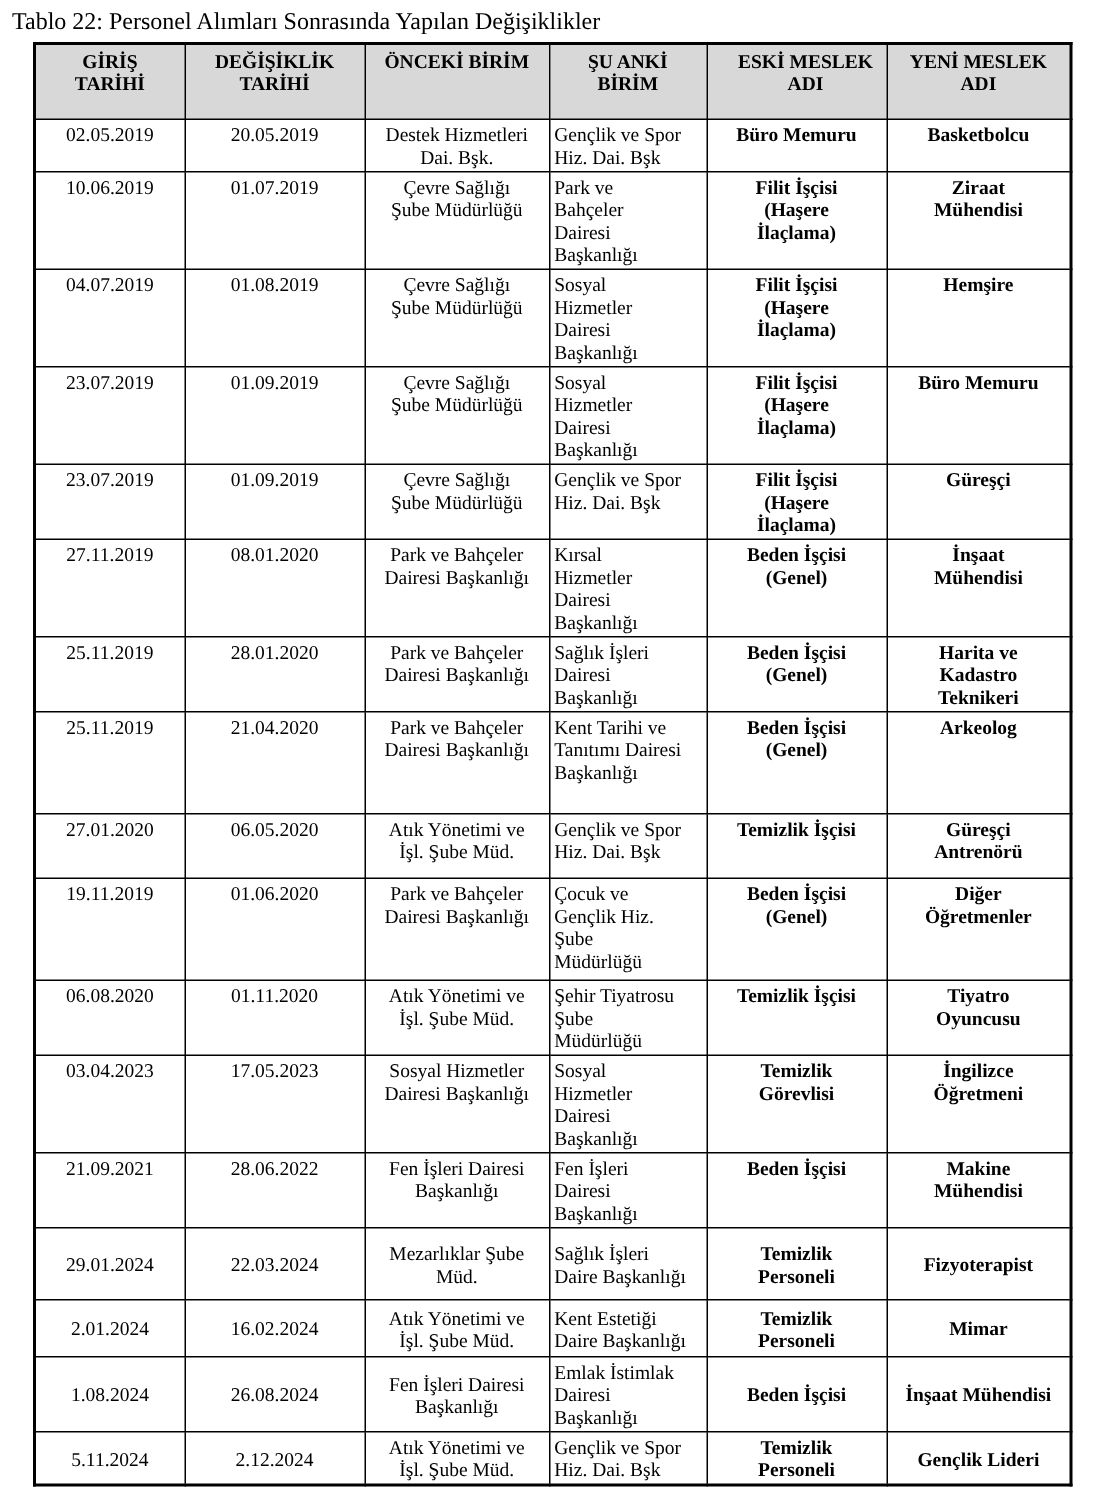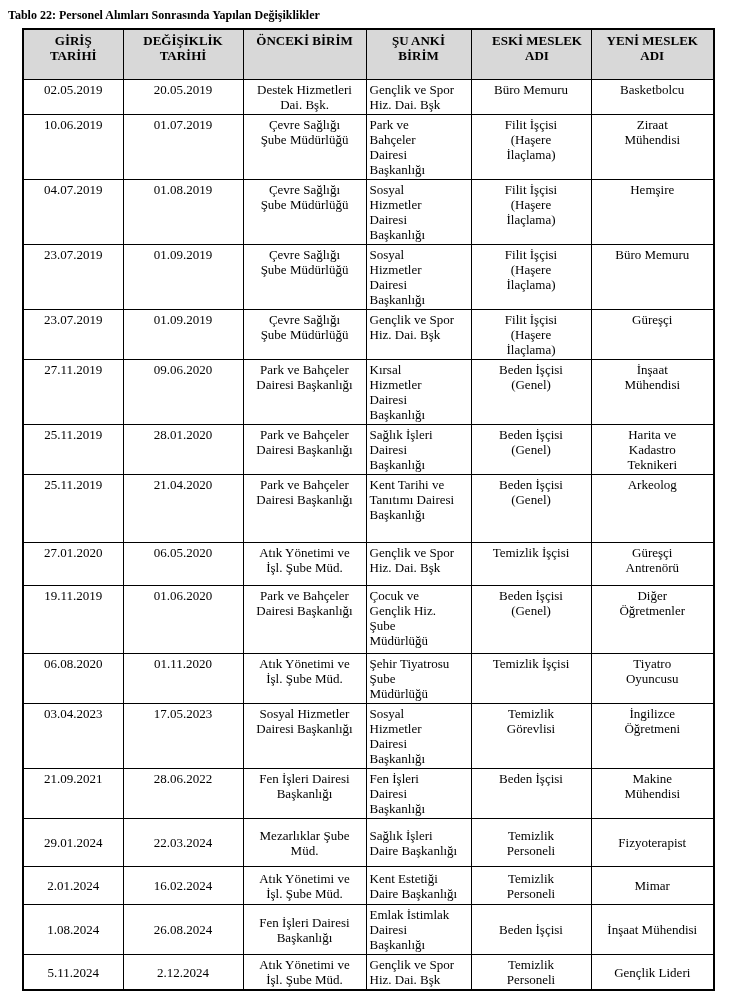--- a/index.html
+++ b/index.html
@@ -10,22 +10,22 @@
     color: #000000;
   }
   .page {
     width: 732px;
     min-height: 996px;
     box-sizing: border-box;
     padding: 5px 8px 4px 8px;
     background: #ffffff;
   }
   .title {
-    font-size: 12px;
-    font-weight: bold;
+    font-size: 16px;
+    font-weight: normal;
     line-height: 20px;
     margin: 0 0 3px 0;
     letter-spacing: 0px;
   }
   table.tbl {
     border-collapse: collapse;
     table-layout: fixed;
     width: 691px;
     margin-left: 14px;
     border: 2px solid #000000;
@@ -41,21 +41,21 @@
   }
   table.tbl th {
     font-weight: bold;
     text-align: center;
     height: 44px;
     padding-top: 3px;
   }
   td.c-date { text-align: center; padding-top: 3px; }
   td.c-prev { text-align: center; padding-top: 3px; }
   td.c-curr { text-align: left; padding-left: 5px; padding-top: 3px; }
-  td.c-old, td.c-new { text-align: center; font-weight: normal; padding-top: 3px; }
+  td.c-old, td.c-new { text-align: center; font-weight: bold; padding-top: 3px; }
   tr.vmid td { vertical-align: middle; padding-top: 2px; }
 </style>
 </head>
 <body>
 
 <div class="page">
   <div class="title">Tablo 22: Personel Alımları Sonrasında Yapılan Değişiklikler</div>
 
   <table class="tbl">
     <colgroup>
@@ -142,21 +142,21 @@
 Şube Müdürlüğü</td>
           <td class="c-curr">Gençlik ve Spor
 Hiz. Dai. Bşk</td>
           <td class="c-old">Filit İşçisi
 (Haşere
 İlaçlama)</td>
           <td class="c-new">Güreşçi</td>
         </tr>
         <tr style="height: 64px; margin-left: 32px;">
           <td class="c-date">27.11.2019</td>
-          <td class="c-date">09.06.2020</td>
+          <td class="c-date">08.01.2020</td>
           <td class="c-prev">Park ve Bahçeler
 Dairesi Başkanlığı</td>
           <td class="c-curr">Kırsal
 Hizmetler
 Dairesi
 Başkanlığı</td>
           <td class="c-old">Beden İşçisi
 (Genel)</td>
           <td class="c-new">İnşaat
 Mühendisi</td>

